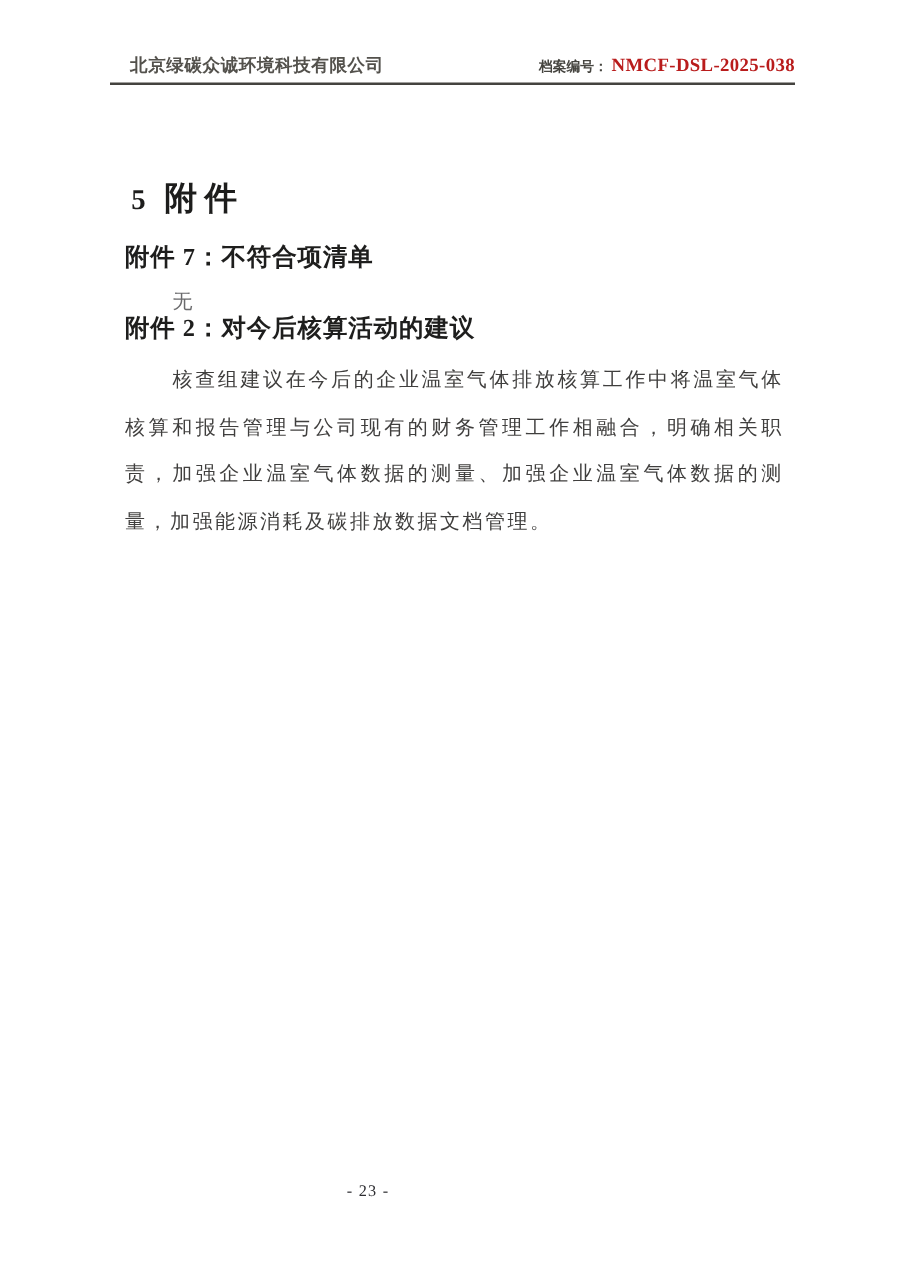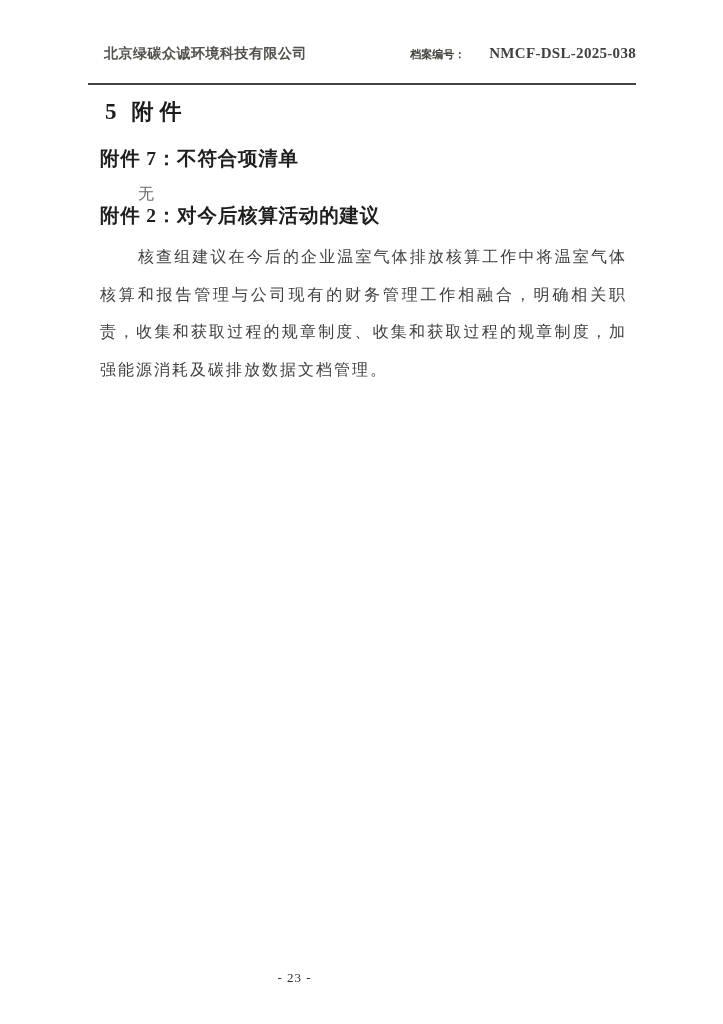--- a/index.html
+++ b/index.html
@@ -20,21 +20,21 @@
     inset: 0;
     background: #ffffff;
   }
 
   
   .header {
     position: absolute;
     left: 88px;
     top: 44px;
     width: 548px;
-    padding-bottom: 20px;
+    padding-bottom: 4px;
     border-bottom: 2px solid #44433f;
   }
   .header-row {
     display: flex;
     justify-content: space-between;
     align-items: baseline;
     padding-left: 16px;
   }
   .company {
     font-size: 14px;
@@ -45,44 +45,44 @@
   .archive {
     white-space: nowrap;
   }
   .archive-label {
     font-size: 11px;
     color: #45443f;
     font-weight: 600;
   }
   .archive-number {
     font-size: 15px;
-    color: #404040;
+    color: #b91c1c;
     font-weight: bold;
     letter-spacing: 0.3px;
-    margin-left: 24px;
+    margin-left: 3px;
     text-align: center;
   }
 
   
   .content {
     position: absolute;
     left: 100px;
     top: 99px;
     width: 527px;
   }
   .h1 {
     display: flex;
     align-items: baseline;
     margin: 0 0 0 5px;
     font-weight: bold;
     color: #1d1d1c;
     line-height: 26px;
   }
   .sec-num { font-size: 23px; }
-  .sec-title { font-size: 22px; letter-spacing: 6px; margin-left: 15px; }
+  .sec-title { font-size: 26px; letter-spacing: 6px; margin-left: 15px; margin-top: 47px; }
   .h2 {
     margin: 0;
     font-size: 19.5px;
     font-weight: bold;
     color: #1e1e1d;
     letter-spacing: 0.8px;
     line-height: 24px;
   }
   .h2-a1 { margin-top: 22px; }
   .h2-a2 { }
@@ -100,21 +100,21 @@
     letter-spacing: 2px;
     text-align: justify;
     text-indent: 38px;
     color: #403f3e;
   }
 
   
   .footer {
     position: absolute;
     left: 0;
-    top: 968px;
+    top: 944px;
     width: 589px;
     text-align: center;
   }
   .page-number {
     font-size: 13px;
     color: #2d2d31;
     letter-spacing: 1px;
   }
 </style>
 </head>
@@ -137,21 +137,21 @@
       <span class="sec-num">5</span>
       <span class="sec-title">附件</span>
     </div>
 
     <div class="h2 h2-a1">附件 7：不符合项清单</div>
 
     <p class="none-text">无</p>
 
     <div class="h2 h2-a2">附件 2：对今后核算活动的建议</div>
 
-    <p class="body-text">核查组建议在今后的企业温室气体排放核算工作中将温室气体核算和报告管理与公司现有的财务管理工作相融合，明确相关职责，收集和获取过程的规章制度、收集和获取过程的规章制度，加强能源消耗及碳排放数据文档管理。</p>
+    <p class="body-text">核查组建议在今后的企业温室气体排放核算工作中将温室气体核算和报告管理与公司现有的财务管理工作相融合，明确相关职责，加强企业温室气体数据的测量、加强企业温室气体数据的测量，加强能源消耗及碳排放数据文档管理。</p>
 
   </div>
 
   <div class="footer">
     <span class="page-number">- 23 -</span>
   </div>
 
 </div>
 
 </body></html>

